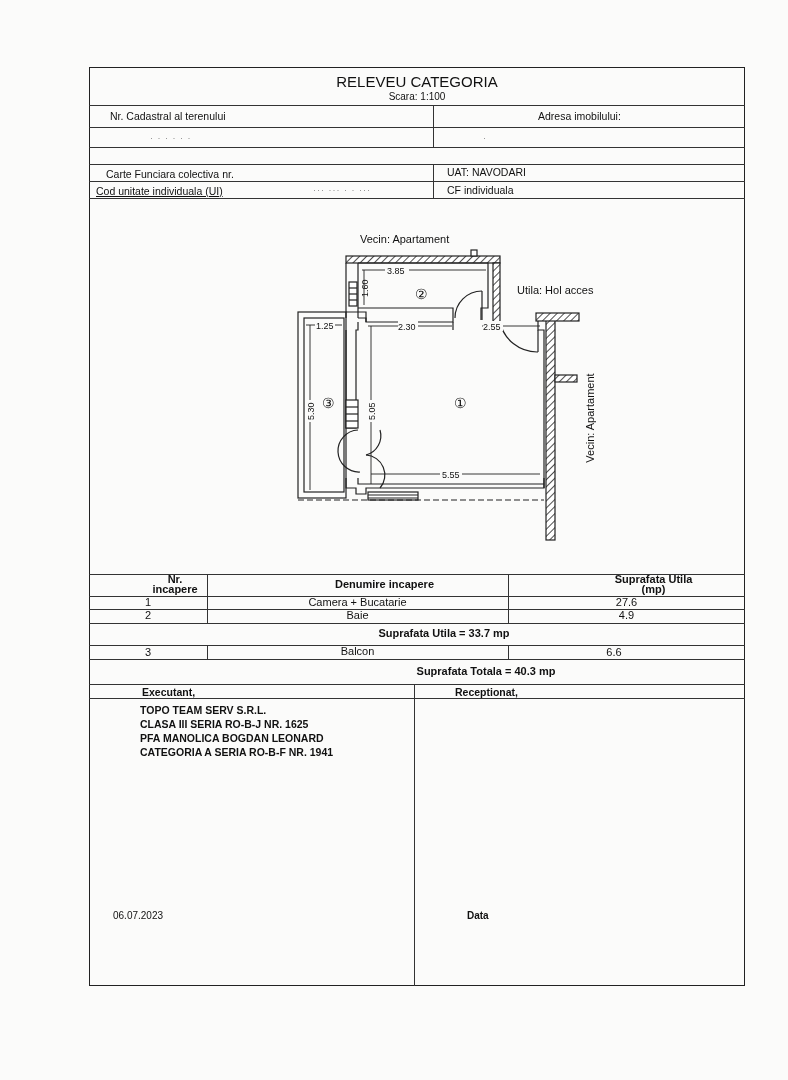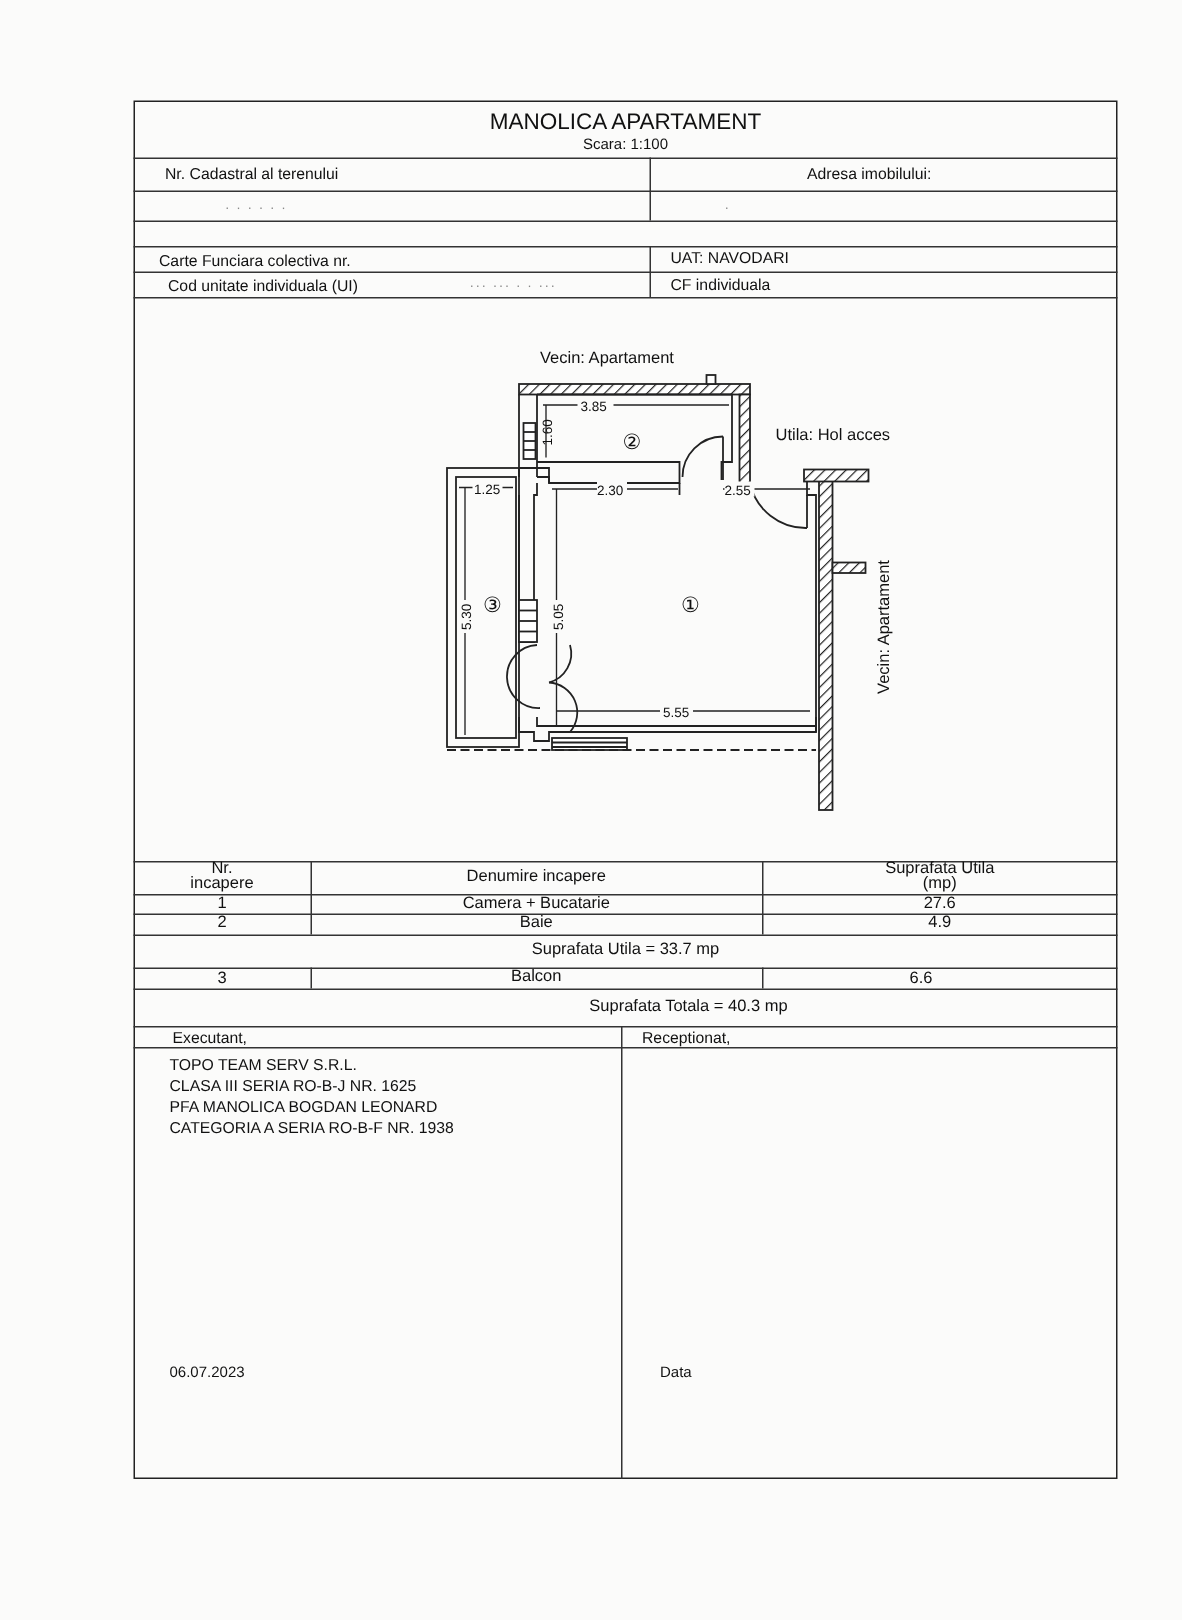--- a/index.html
+++ b/index.html
@@ -11,49 +11,49 @@
   }
   .frame {
     position: absolute; left: 89px; top: 67px; width: 656px; height: 919px;
     border: 1.5px solid #222; box-sizing: border-box;
   }
   .hline { position: absolute; height: 0; border-top: 1.3px solid #333; }
   .vline { position: absolute; width: 0; border-left: 1.3px solid #333; }
   .txt { position: absolute; white-space: nowrap; font-size: 10.5px; }
   .title { position: absolute; left: 0; width: 100%; text-align: center; font-size: 15px; top: 73px; }
   .scale { position: absolute; left: 0; width: 100%; text-align: center; font-size: 10px; top: 91px; }
-  .bold { font-weight: normal; }
+  .bold { font-weight: bold; padding-left: 27px; }
   .blur { color: #888; letter-spacing: 1px; font-size: 9px; }
   .plan { position: absolute; left: 0; top: 0; }
   .cell { position: absolute; text-align: center; font-size: 11px; }
 </style>
 </head>
 <body>
 
 <div class="frame"></div>
 
-<div class="title" style="left:89px;width:656px;">MANOLICA APARTAMENT</div>
+<div class="title" style="left:89px;width:656px;">RELEVEU CATEGORIA</div>
 <div class="scale" style="left:89px;width:656px;">Scara: 1:100</div>
 
 <div class="hline" style="left:89px;top:105px;width:656px;"></div>
 <div class="hline" style="left:89px;top:127px;width:656px;"></div>
 <div class="hline" style="left:89px;top:147px;width:656px;"></div>
 <div class="hline" style="left:89px;top:164px;width:656px;"></div>
 <div class="hline" style="left:89px;top:181px;width:656px;"></div>
 <div class="hline" style="left:89px;top:198px;width:656px;"></div>
 <div class="vline" style="left:433px;top:105px;height:42px;"></div>
 <div class="vline" style="left:433px;top:164px;height:34px;"></div>
 
 <div class="txt" style="left:110px;top:110px;">Nr. Cadastral al terenului</div>
 <div class="txt blur" style="left:150px;top:133px;">· · · · · ·</div>
 <div class="txt" style="left:538px;top:110px;">Adresa imobilului:</div>
 <div class="txt blur" style="left:483px;top:133px;">·</div>
 <div class="txt" style="left:106px;top:168px;">Carte Funciara colectiva nr.</div>
 <div class="txt" style="left:447px;top:166px;">UAT: NAVODARI</div>
-<div class="txt" style="left:112px;top:185px;">Cod unitate individuala (UI)</div>
+<div class="txt" style="left:96px;top:185px;text-decoration:underline;">Cod unitate individuala (UI)</div>
 <div class="txt blur" style="left:313px;top:185px;">··· ··· · · ···</div>
 <div class="txt" style="left:447px;top:184px;">CF individuala</div>
 
 <svg class="plan" width="788" height="1080" viewBox="0 0 788 1080">
   <defs>
     <pattern id="hatch" width="5" height="5" patternUnits="userSpaceOnUse" patternTransform="rotate(45)">
       <rect width="5" height="5" fill="#fff"></rect>
       <line x1="0" y1="0" x2="0" y2="5" stroke="#222" stroke-width="1.6"></line>
     </pattern>
   </defs>
@@ -184,15 +184,15 @@
 <div class="cell" style="left:89px;width:118px;top:646px;">3</div>
 <div class="cell" style="left:207px;width:301px;top:645px;">Balcon</div>
 <div class="cell" style="left:508px;width:212px;top:646px;">6.6</div>
 <div class="cell bold" style="left:89px;width:740px;top:665px;">Suprafata Totala = 40.3 mp</div>
 
 <div class="txt bold" style="left:115px;top:686px;">Executant,</div>
 <div class="txt bold" style="left:428px;top:686px;">Receptionat,</div>
 <div class="txt bold" style="left:113px;top:704px;">TOPO TEAM SERV S.R.L.</div>
 <div class="txt bold" style="left:113px;top:718px;">CLASA III SERIA RO-B-J NR. 1625</div>
 <div class="txt bold" style="left:113px;top:732px;">PFA MANOLICA BOGDAN LEONARD</div>
-<div class="txt bold" style="left:113px;top:746px;">CATEGORIA A SERIA RO-B-F NR. 1938</div>
+<div class="txt bold" style="left:113px;top:746px;">CATEGORIA A SERIA RO-B-F NR. 1941</div>
 <div class="txt" style="left:113px;top:910px;font-size:10px;">06.07.2023</div>
 <div class="txt bold" style="left:440px;top:910px;font-size:10px;">Data</div>
 
 </body></html>

